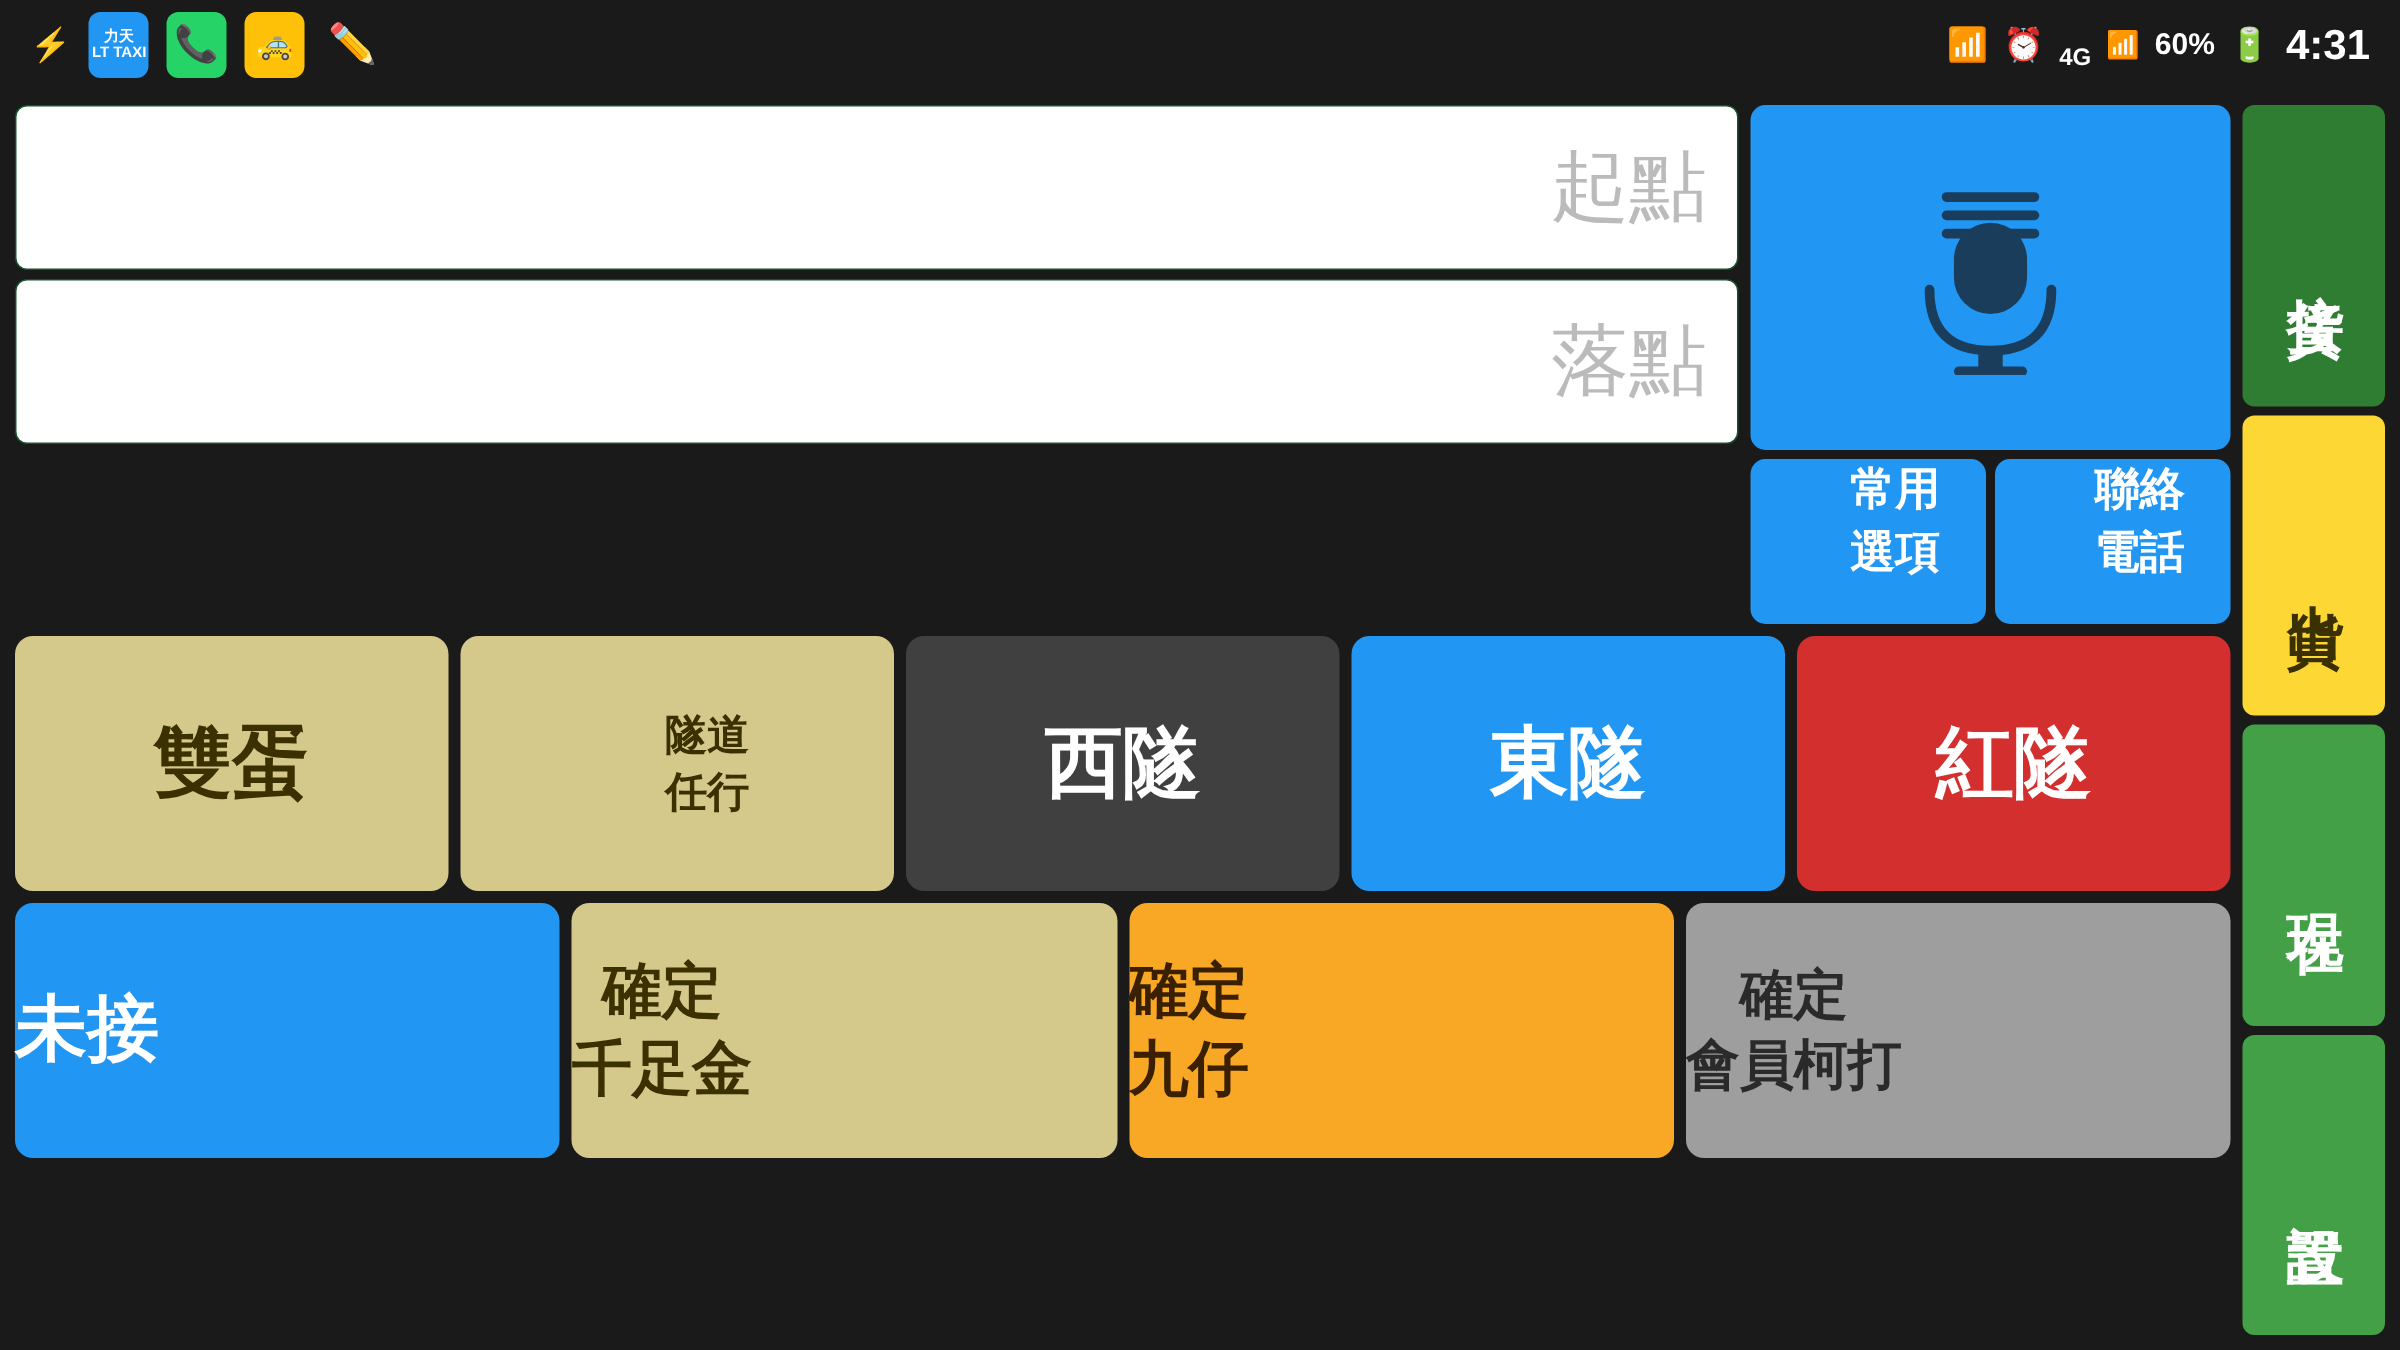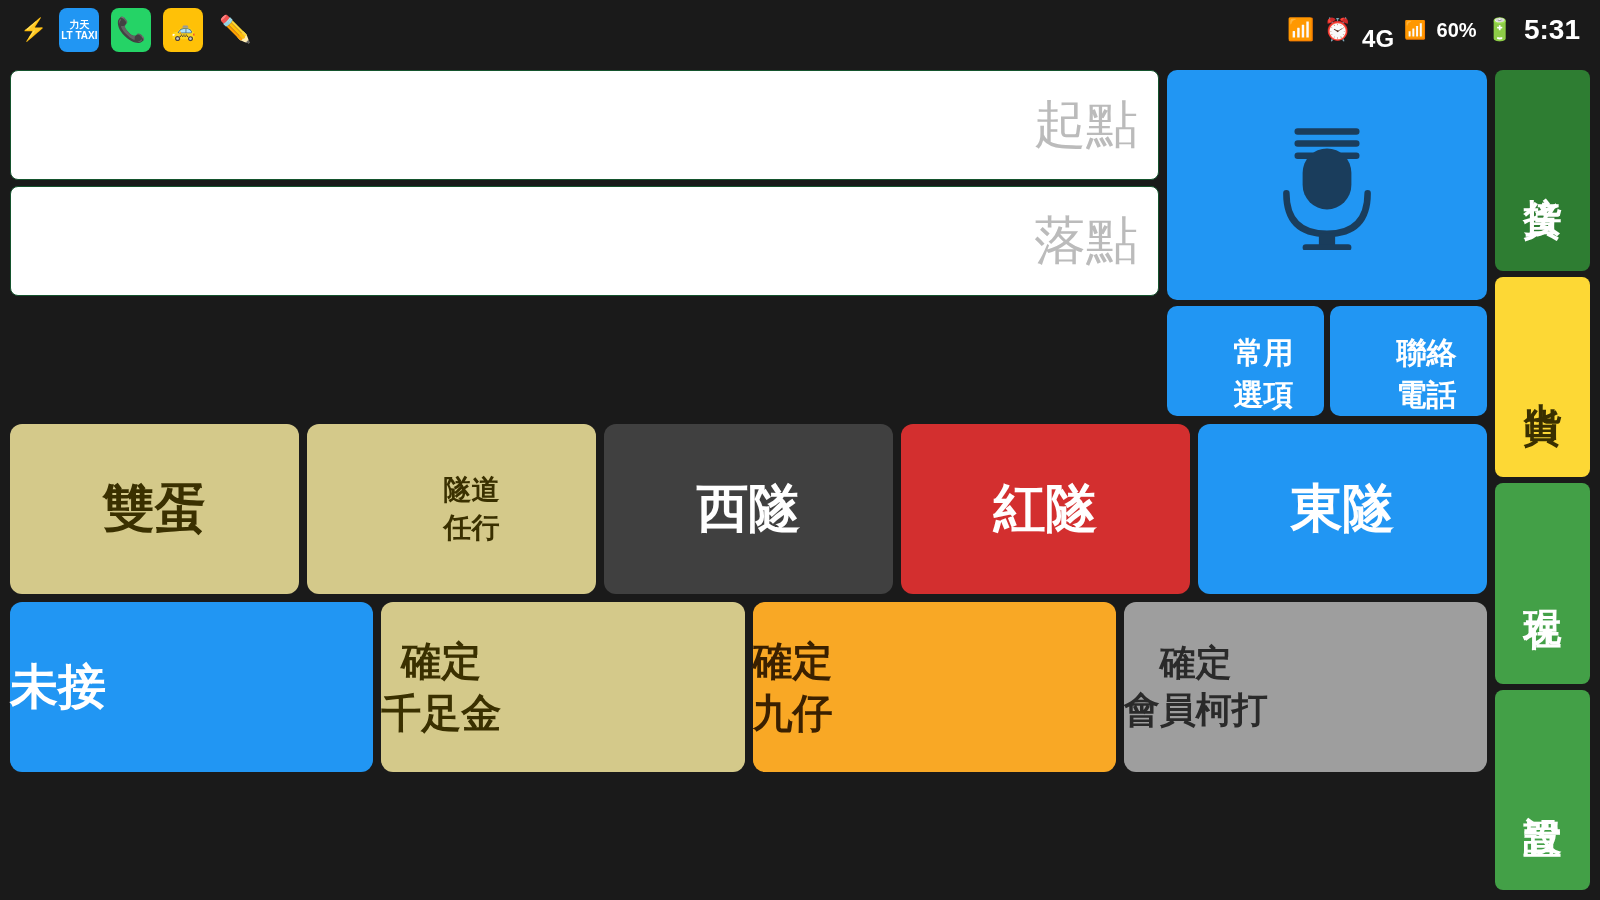--- a/index.html
+++ b/index.html
@@ -139,21 +139,21 @@
       flex-direction: row;
       gap: 6px;
       height: 110px;
     }
 
     .small-btn {
       flex: 1;
       background: #2196F3;
       border-radius: 10px;
       display: flex;
-      align-items: flex-end;
+      align-items: flex-start;
       justify-content: center;
       color: white;
       font-size: 30px;
       font-weight: bold;
       text-align: center;
       line-height: 1.4;
       cursor: pointer;
       padding-left: 36px;
     }
 
@@ -248,25 +248,25 @@
 
     <div class="app-icon whatsapp">📞</div>
 
     <div class="app-icon taxi2">🚕</div>
 
     <div class="app-icon pen" style="font-size:26px; color:white;">✏️</div>
   </div>
   <div class="status-right">
     <span>📶</span>
     <span>⏰</span>
-    <span style="font-size:24px;margin-top:18px;">4G</span>
+    <span style="font-size:16px;margin-top:18px;">4G</span>
     <span style="font-size:18px;">📶</span>
     <span style="font-size:20px;">60%</span>
     <span style="color:#8BC34A;">🔋</span>
-    <span class="time-display">5:31</span>
+    <span class="time-display">4:31</span>
   </div>
 </div>
 
 <div id="main-content">
 
   <div id="center-area">
 
     <div id="input-area">
       <div id="input-fields">
         <div class="input-field">
@@ -310,25 +310,25 @@
     <div id="action-row">
       <div class="action-btn beige">
         <span>雙蛋</span>
       </div>
       <div class="action-btn beige">
         <span style="white-space:pre-line; text-align:center; font-size:28px;margin-left:40px;">隧道<br>任行</span>
       </div>
       <div class="action-btn green">
         <span>西隧</span>
       </div>
+      <div class="action-btn blue">
+        <span>東隧</span>
+      </div>
       <div class="action-btn red">
         <span>紅隧</span>
-      </div>
-      <div class="action-btn blue">
-        <span>東隧</span>
       </div>
     </div>
 
     <div id="bottom-row">
       <div class="bottom-btn blue">
         <span>未接</span>
       </div>
       <div class="bottom-btn beige">
         <span style="white-space:pre-line; text-align:center; font-size:40px;">確定<br>千足金</span>
       </div>

